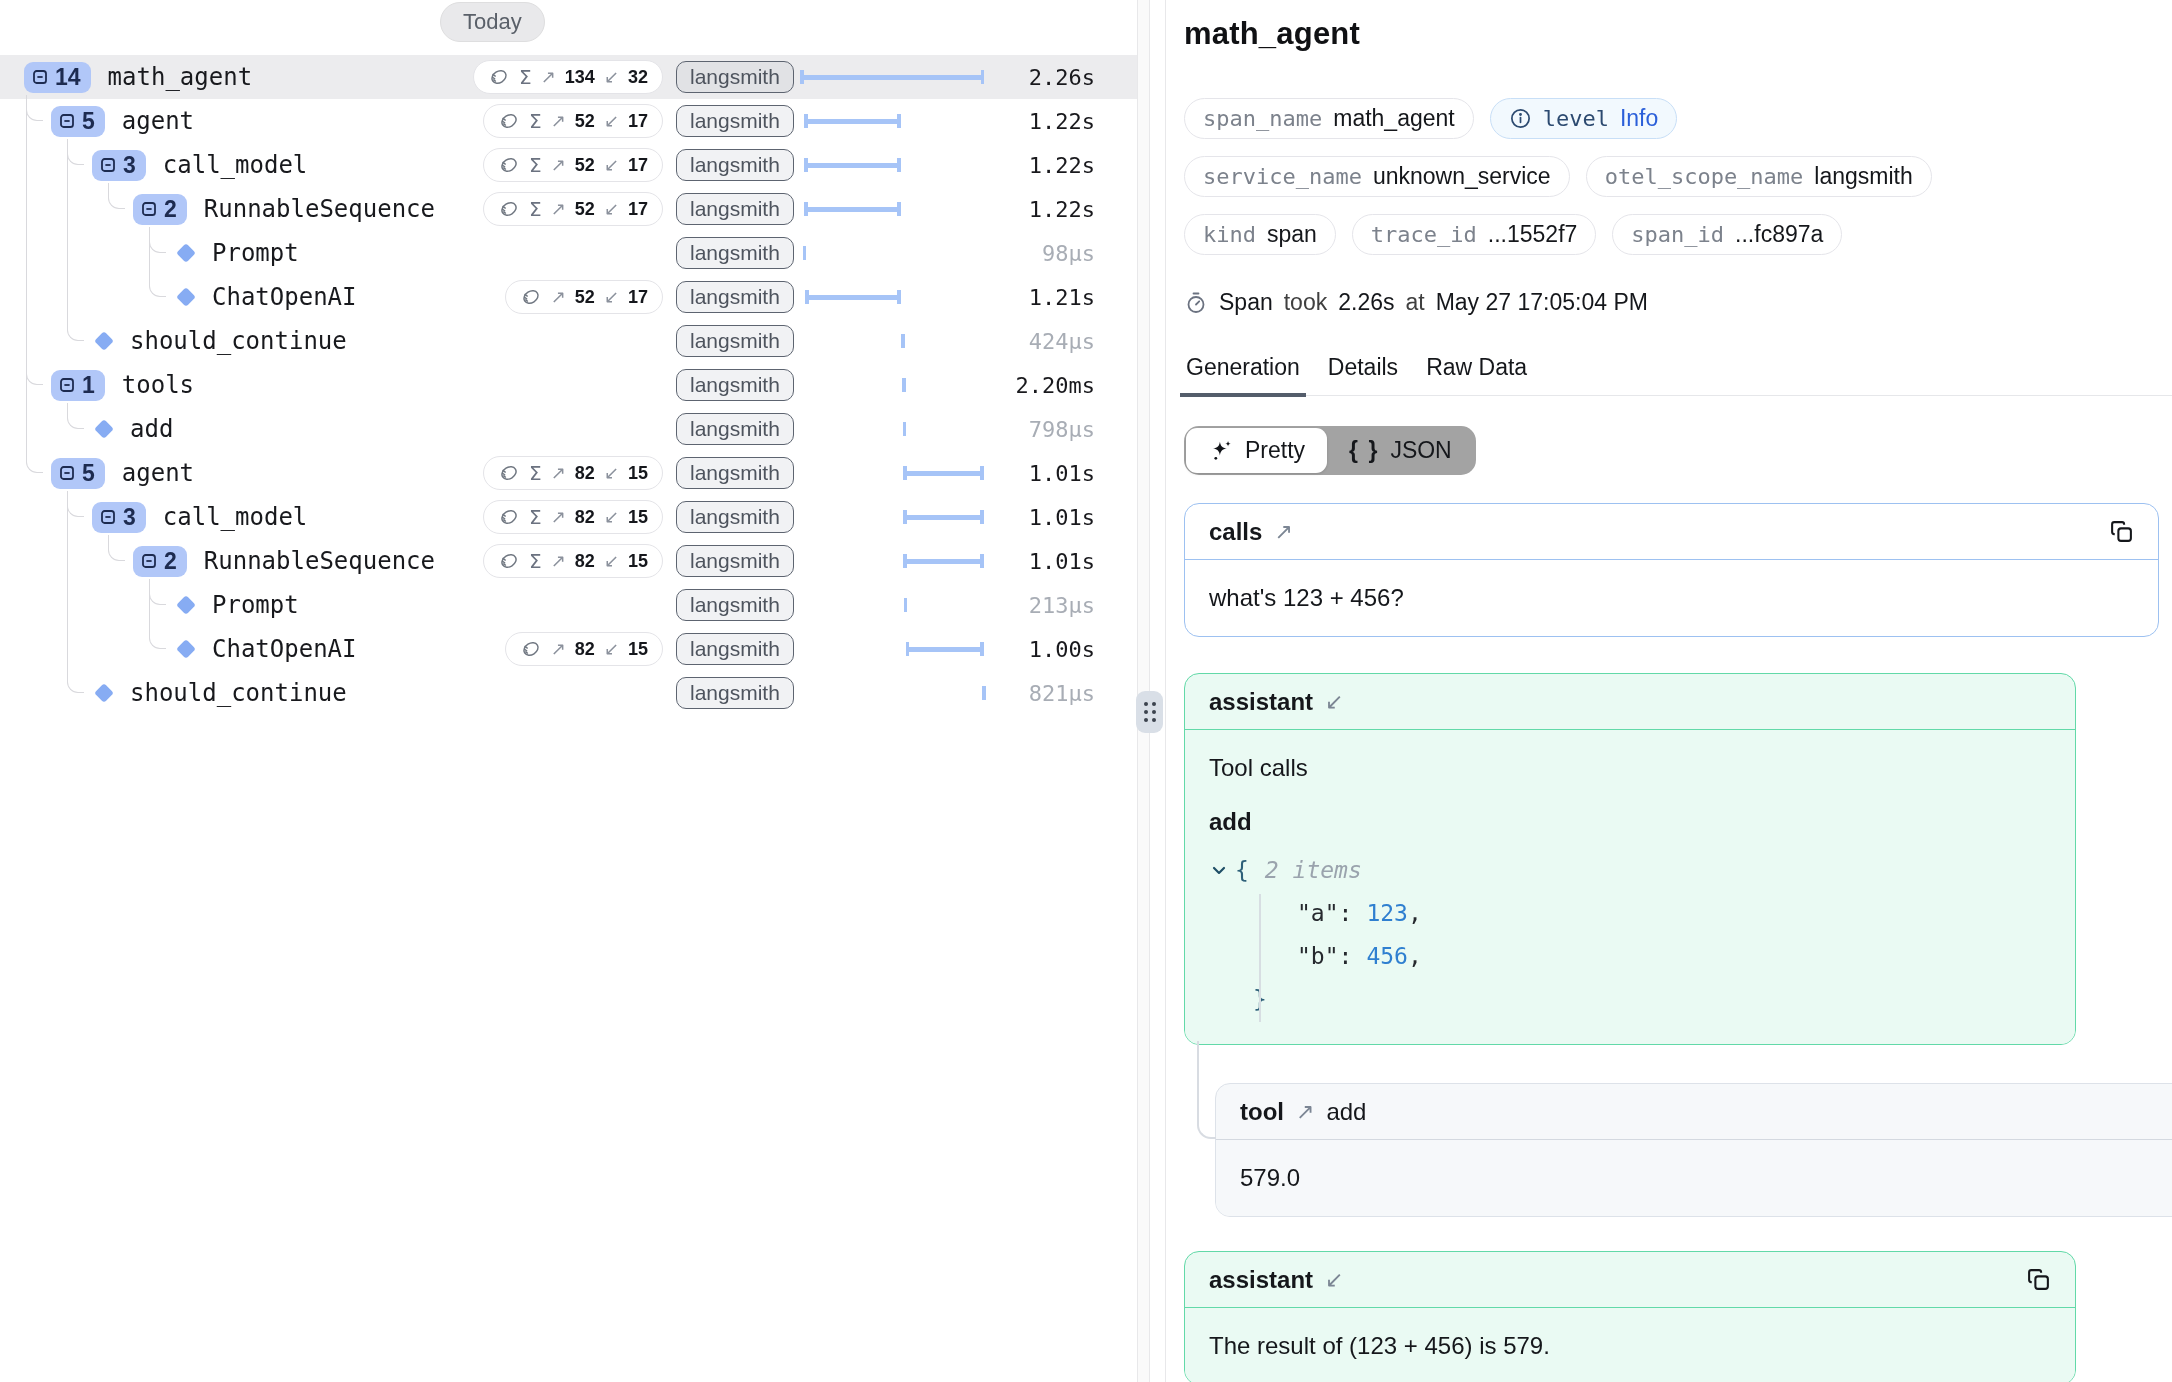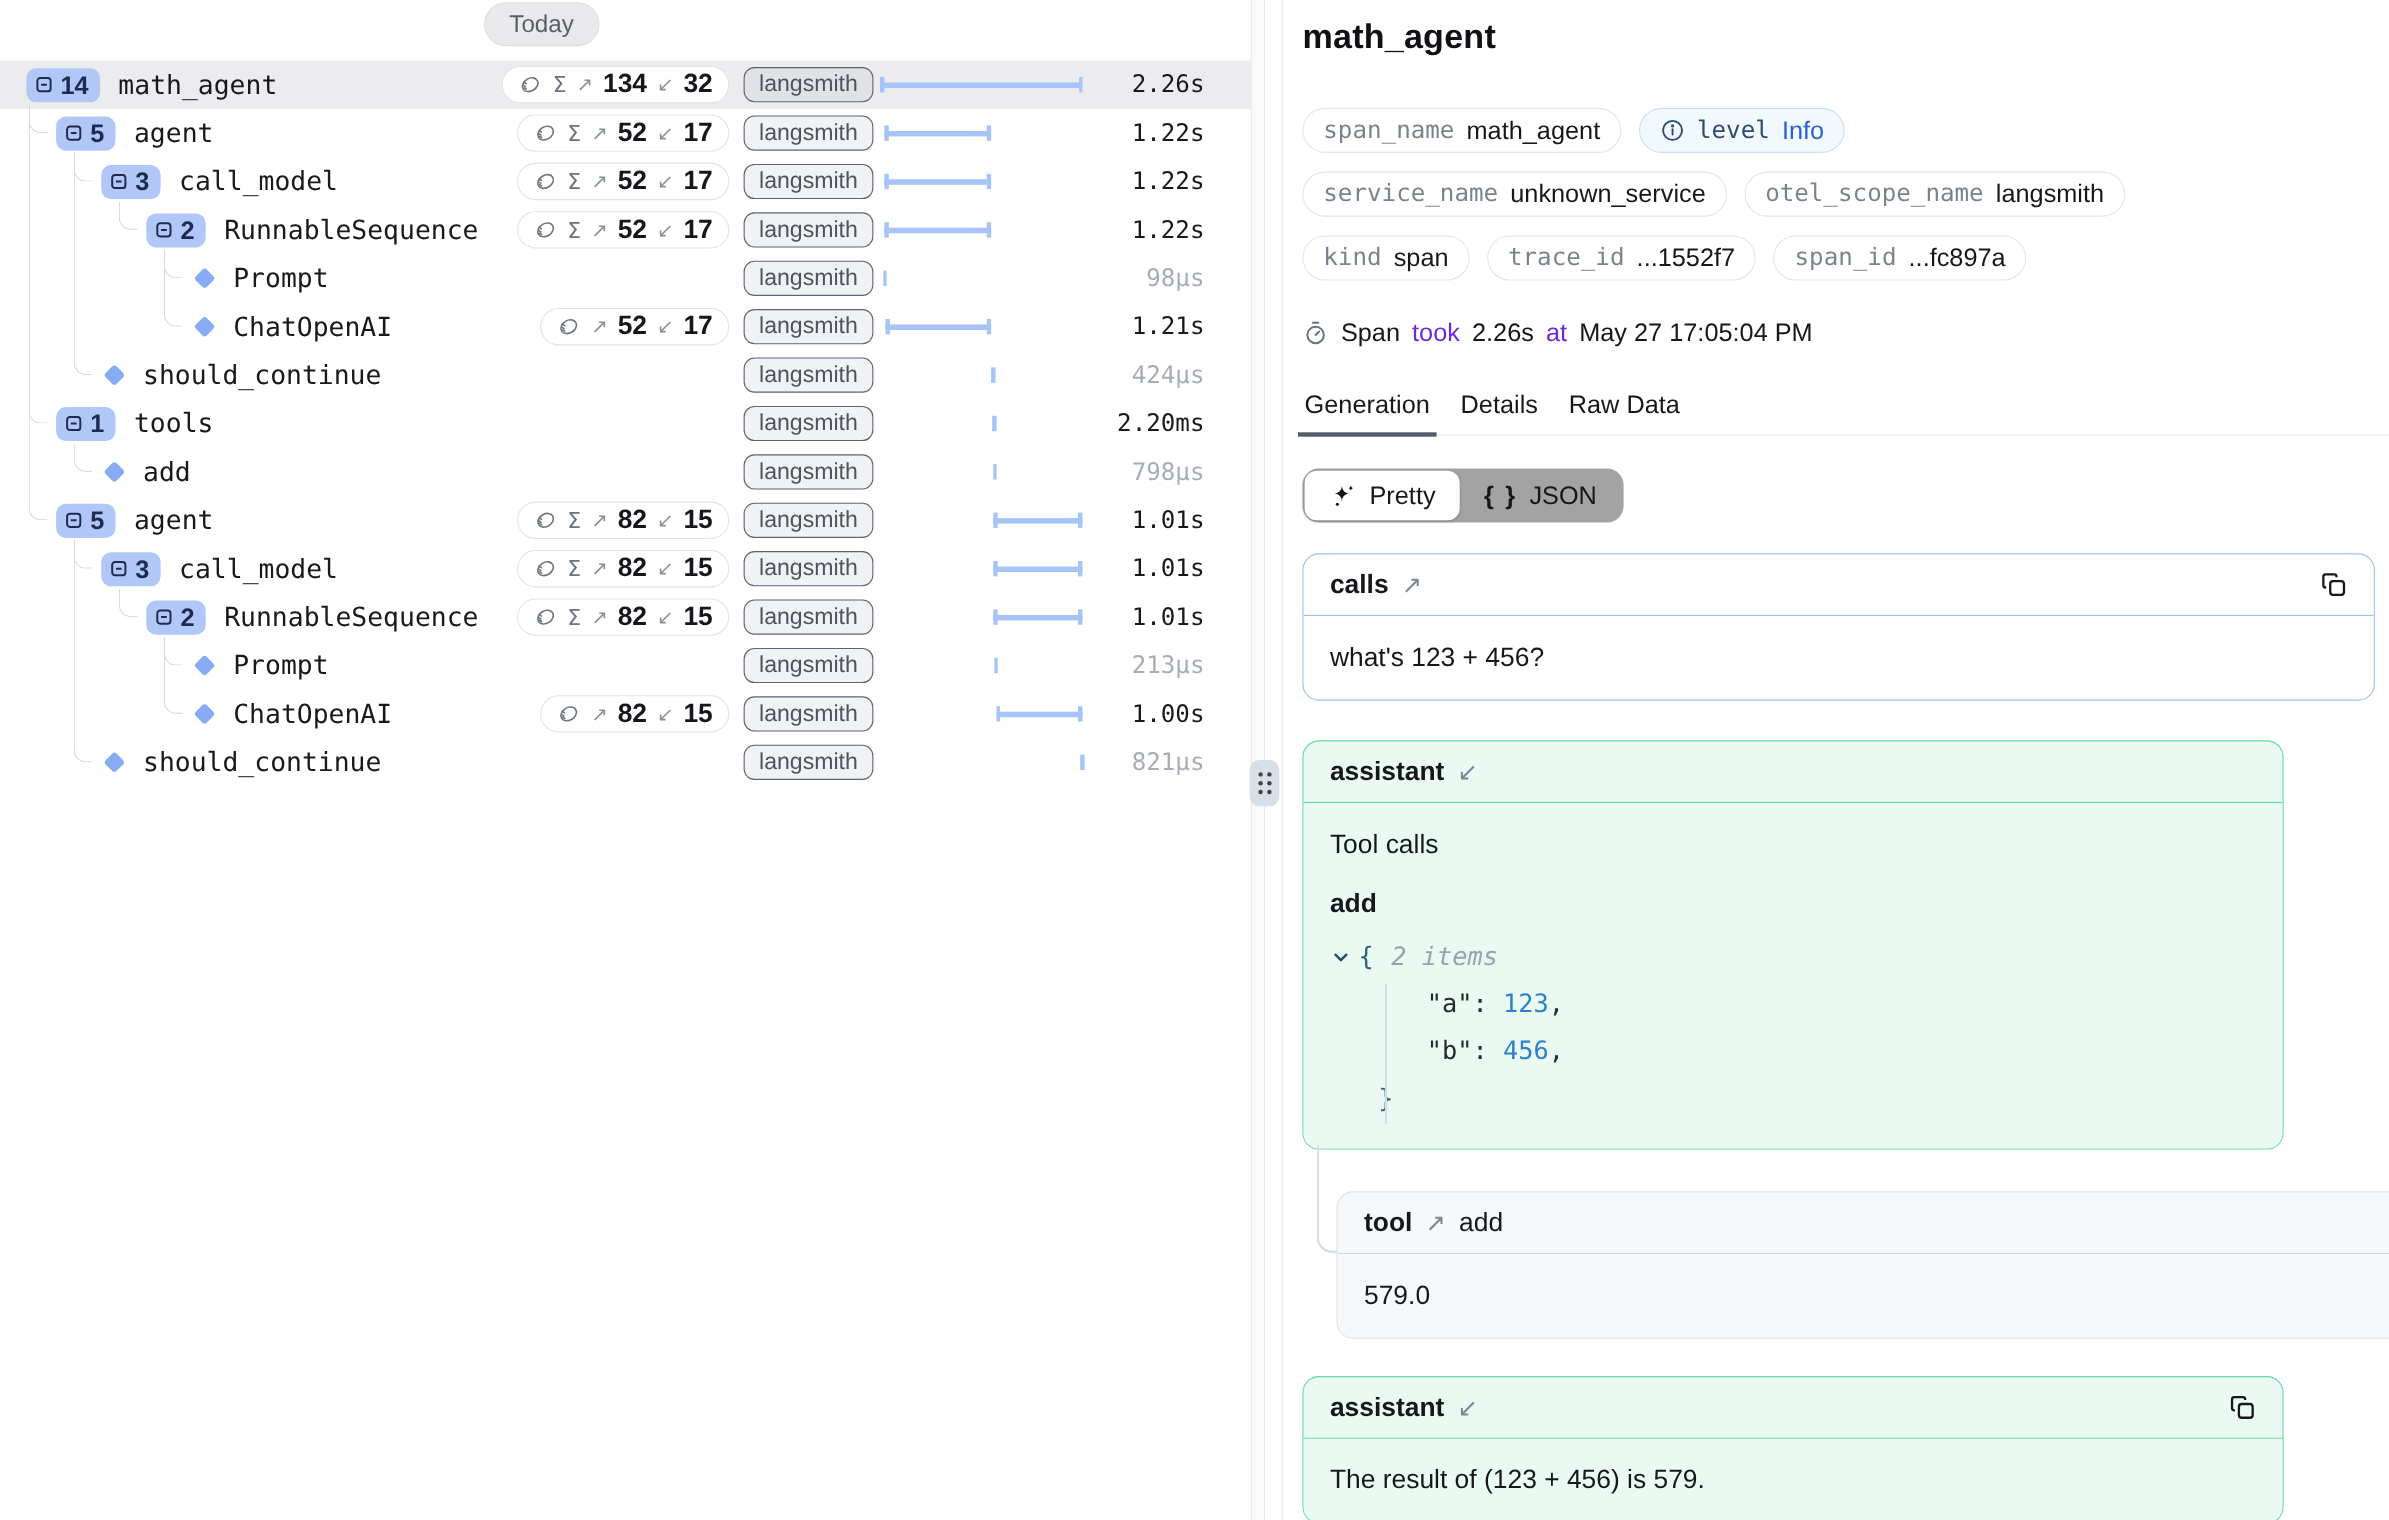--- a/index.html
+++ b/index.html
@@ -23,21 +23,21 @@
             position:relative; z-index:1; }
   .nbadge svg { display:block; }
   .diamond-slot { width:18px; height:18px; display:flex; align-items:center; justify-content:center;
                   margin-left:3px; position:relative; z-index:1; }
   .diamond { width:14px; height:14px; background:#87acf3; border-radius:3px; transform:rotate(45deg); }
   .tlabel { margin-left:17px; font-family:"DejaVu Sans Mono", monospace; font-size:24px; color:#18191d; white-space:nowrap; }
   .tok { position:absolute; right:474px; top:5px; height:34px; display:flex; align-items:center; gap:9px;
          background:#fff; border:1.5px solid #e4e4e8; border-radius:999px; padding:0 14px; }
   .tok .sigma { font-size:20px; color:#6b7280; font-family:"DejaVu Sans", sans-serif; }
   .tok .arr { font-size:18px; color:#8b919c; }
-  .tok .num { font-size:24px; font-weight:600; color:#15171c; }
+  .tok .num { font-size:18px; font-weight:600; color:#15171c; }
   .chip { position:absolute; left:676px; top:6px; height:32px; padding:0 13px; display:flex; align-items:center;
           border:1.5px solid #5d6470; border-radius:10px; background:#f1f2f4; color:#4e545e; font-size:21px; }
   .trow.selected .chip { background:#e1e2e5; }
   .gantt { position:absolute; left:800px; top:0; width:184px; height:44px; }
   .gbar { position:absolute; top:15px; height:14px; min-width:3.5px; }
   .gbar::before,.gbar::after { content:""; position:absolute; top:0; width:3.5px; height:14px; background:#a6c4f7; }
   .gbar::before { left:0; } .gbar::after { right:0; }
   .gbar .mid { position:absolute; left:0; right:0; top:4.5px; height:5px; background:#a6c4f7; }
   .gbar.tick::after { display:none; }
   .dur { position:absolute; right:42px; top:10px; font-family:"DejaVu Sans Mono", monospace;
@@ -61,21 +61,21 @@
   #tag-rows { margin-top:46px; }
   .tag-row { display:flex; gap:16px; margin-bottom:17px; }
   .tagpill { display:inline-flex; align-items:center; gap:11px; height:41px; padding:0 18px;
              border:1.5px solid #e5e5ea; border-radius:999px; background:#fff; }
   .tagkey { font-family:"DejaVu Sans Mono", monospace; font-size:22px; color:#7c828c; }
   .tagval { font-size:23px; color:#15171b; }
   .tagpill.info { background:#f2f9fe; border-color:#c8dff7; }
   .tagpill.info .tagkey { color:#2c4a70; }
   .tagpill.info .tagval { color:#2b5fd9; font-weight:500; }
   #timing { margin-top:34px; display:flex; align-items:center; gap:11px; font-size:23px; }
-  #timing .t-muted { color:#6d28d9; } #timing .t-dark { color:#15171b; }
+  #timing .t-muted { color:#404040; } #timing .t-dark { color:#15171b; }
   #tabs { margin-top:32px; width:988px; display:flex; gap:24px; border-bottom:1.5px solid #e6e7ea; }
   .tab { position:relative; padding:6px 2px 14px 2px; font-size:23px; color:#15171b; cursor:pointer; }
   .tab.active::after { content:""; position:absolute; left:-4px; right:-4px; bottom:-1.5px; height:3.5px; background:#545d6b; }
   #seg { margin-top:30px; display:inline-flex; background:#a3a3a3; border-radius:15px; padding:2px; align-items:center; }
   .seg-btn { display:inline-flex; align-items:center; gap:11px; padding:9px 22px; border-radius:11px;
              font-size:23px; font-weight:500; color:#15171b; }
   .seg-btn.on { background:#fff; box-shadow:0 1px 3px rgba(0,0,0,.14); }
   .braces { font-weight:600; font-size:23px; letter-spacing:2px; }
 
   .card { border-radius:15px; border:1.5px solid; overflow:hidden; background:#fff; }

